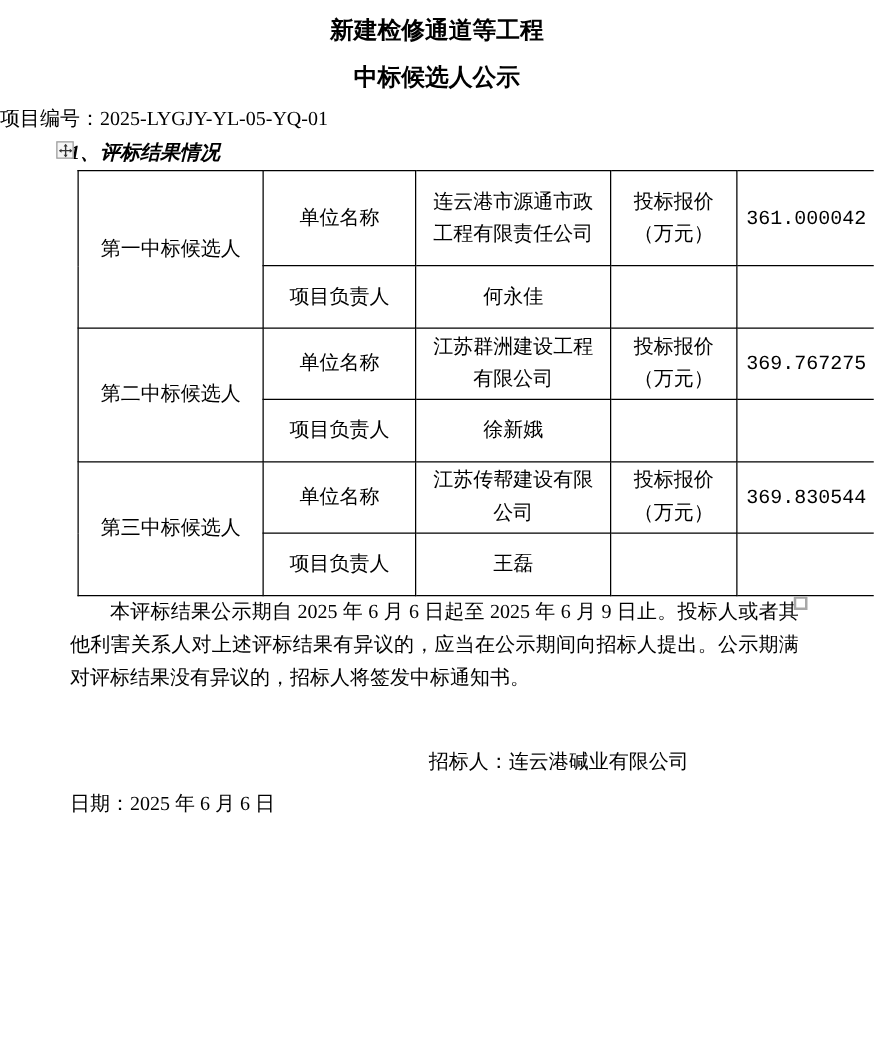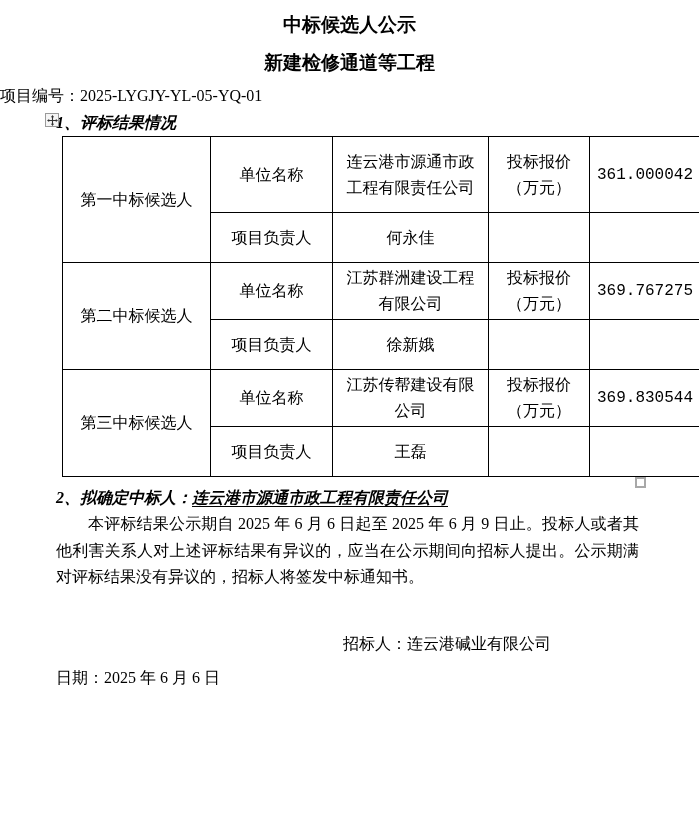--- a/index.html
+++ b/index.html
@@ -63,22 +63,22 @@
   .sig{font-size:16px;line-height:27px;margin:0;}
   .sig-bidder{margin-top:39px;margin-left:287px;}
   .sig-date{margin-top:7px;}
   u{text-underline-offset:3px;}
 </style>
 </head>
 <body>
 
 <div class="page">
 
+  <p class="title">新建检修通道等工程</p>
   <p class="title">中标候选人公示</p>
-  <p class="title">新建检修通道等工程</p>
 
   <p class="projno"><span>项目编号：</span><span>2025-LYGJY-YL-05-YQ-01</span></p>
 
   <div class="content">
 
 
     <p class="h1">1、评标结果情况</p>
 
     <div class="table-wrap">
       <div class="move-handle">
@@ -144,21 +144,20 @@
             <td class="c3">王磊</td>
             <td class="c4"></td>
             <td class="c5"></td>
           </tr>
         </tbody>
       </table>
 
       <div class="resize-handle"></div>
     </div>
 
-    <p class="h1 sec2"><span>2、拟确定中标人：</span><u>连云港市源通市政工程有限责任公司</u></p>
 
     <p class="body-p indent">本评标结果公示期自 2025 年 6 月 6 日起至 2025 年 6 月 9 日止。投标人或者其他利害关系人对上述评标结果有异议的，应当在公示期间向招标人提出。公示期满对评标结果没有异议的，招标人将签发中标通知书。</p>
 
     <p class="sig sig-bidder"><span>招标人：</span><span>连云港碱业有限公司</span></p>
 
     <p class="sig sig-date"><span>日期：</span><span>2025 年 6 月 6 日</span></p>
 
   </div>
 </div>
 

